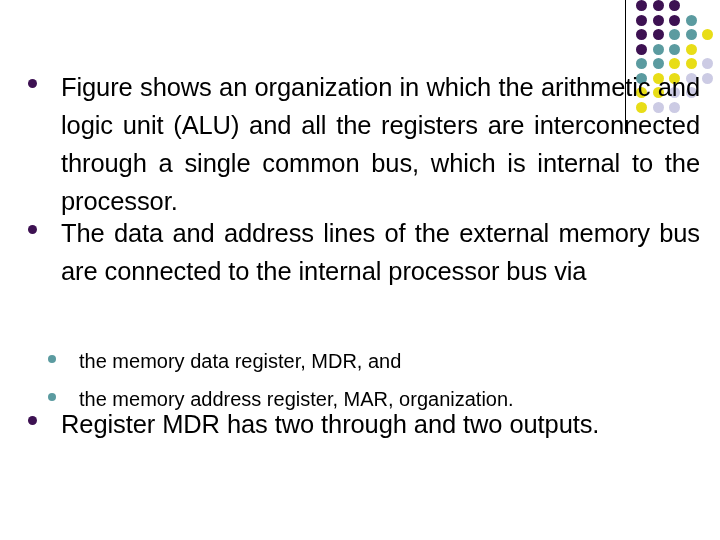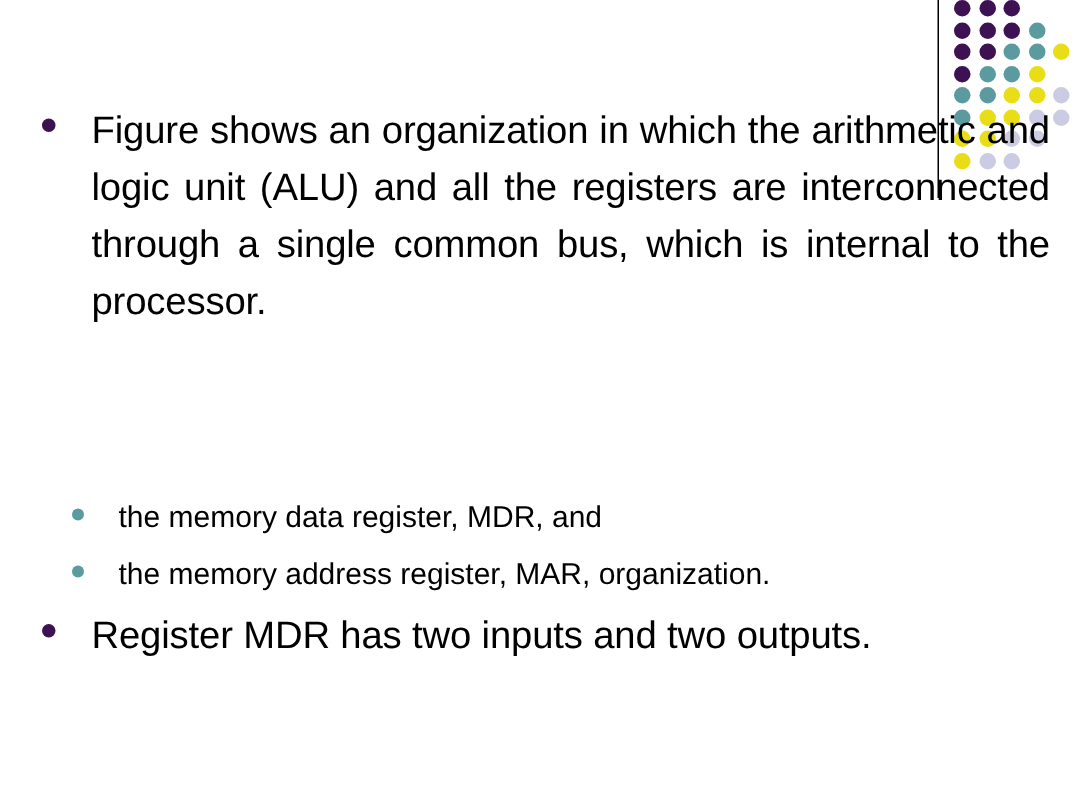--- a/index.html
+++ b/index.html
@@ -77,20 +77,21 @@
     letter-spacing: -0.1px;
   }
   .lvl1 .btext.nojust {
     text-align: left;
   }
 
   
   .lvl2 {
     left: 48px;
     width: 650px;
+    margin-top: 16px;
   }
   .lvl2 .marker {
     position: absolute;
     left: 0px;
     top: 9px;
     width: 8px;
     height: 8px;
     border-radius: 50%;
     background: #5B9BA0;
   }
@@ -151,29 +152,33 @@
 
 <div id="vertical-rule" style="background: rgb(0, 0, 0);"></div>
 
 <div id="slide-body">
 
   <div class="bullet-row lvl1" id="bullet-1">
     <span class="marker" style="background: rgb(61, 17, 82);"></span>
     <span class="btext">Figure shows an organization in which the arithmetic and logic unit (ALU) and all  the registers are interconnected through a single common bus, which is internal to the  processor.</span>
   </div>
 
+  <div class="bullet-row lvl1" id="bullet-2">
+    <span class="marker" style="background: rgb(61, 17, 82);"></span>
+    <span class="btext">The data and address lines of the external memory bus are connected to the internal processor bus via</span>
+  </div>
 
   <div class="bullet-row lvl2" id="bullet-3">
     <span class="marker" style="background: rgb(91, 155, 160);"></span>
     <span class="btext">the memory data register, MDR, and</span>
   </div>
 
   <div class="bullet-row lvl2" id="bullet-4">
     <span class="marker" style="background: rgb(91, 155, 160);"></span>
     <span class="btext">the  memory address register, MAR, organization.</span>
   </div>
 
   <div class="bullet-row lvl1" id="bullet-5">
     <span class="marker" style="background: rgb(61, 17, 82);"></span>
-    <span class="btext nojust">Register MDR has two inputs and two  outputs.</span>
+    <span class="btext nojust">Register MDR has two through and two  outputs.</span>
   </div>
 
 </div>
 
 </body></html>

